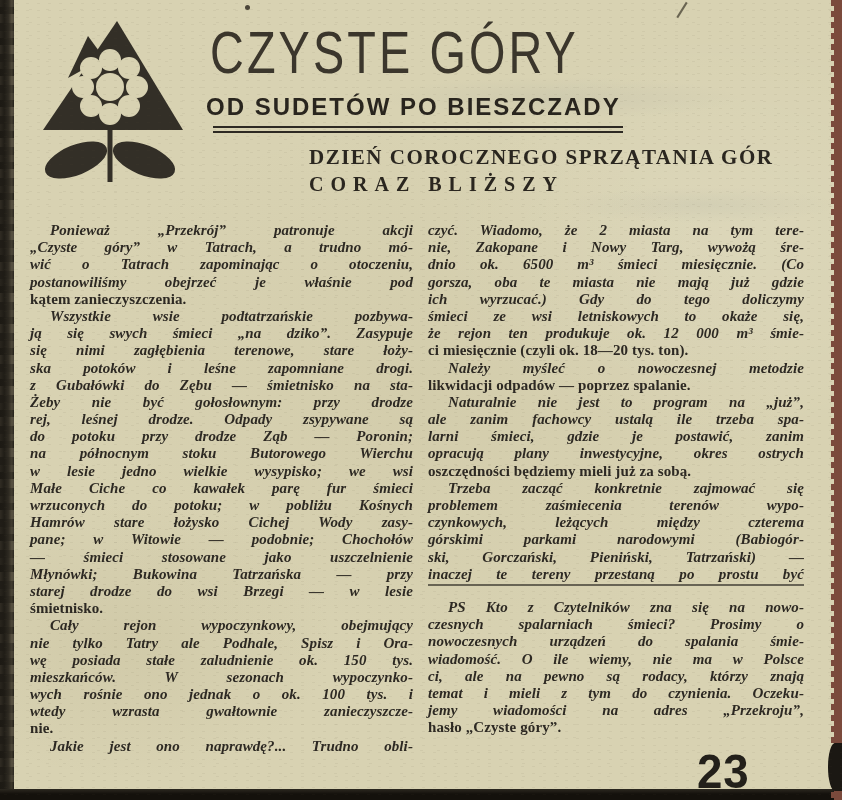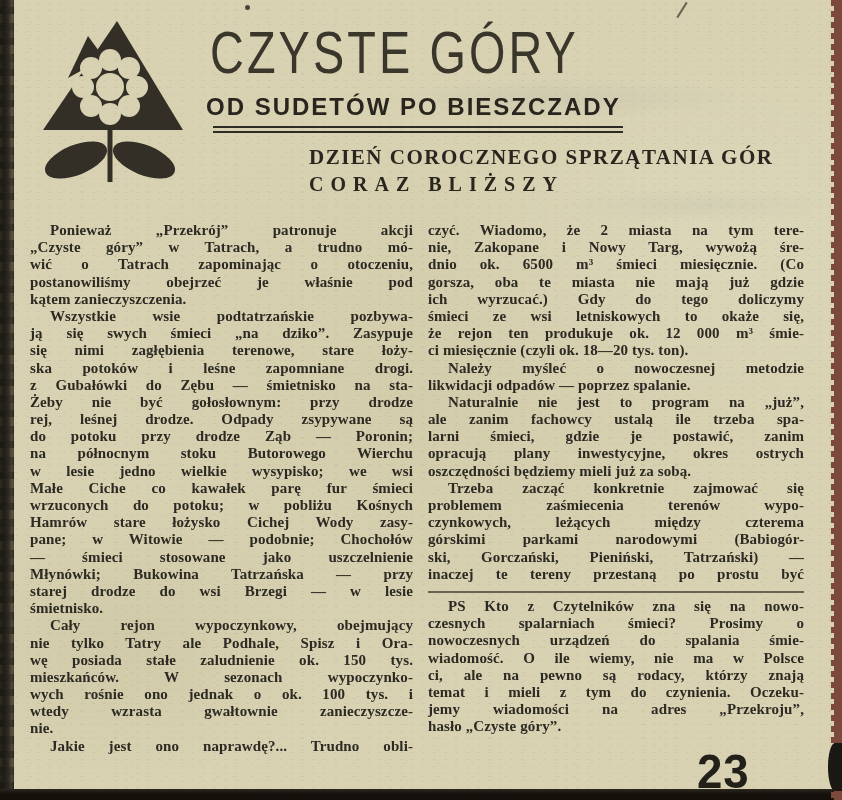--- a/index.html
+++ b/index.html
@@ -92,24 +92,24 @@
   
   .col {
     position:absolute; top:222px;
     font-size:15px; font-weight:700; color: var(--ink, #2d2923);
     letter-spacing:.1px;
   }
   .col-left  { left:30px;  width:383px; }
   .col-right { left:428px; width:376px; }
   .para { margin:0; }
   .tline { height:17.2px; line-height:17.2px; text-align:left; white-space:nowrap; }
-  .tline.just { text-align:justify; text-align-last:justify; white-space:normal; }
+  .tline.just { text-align:justify; text-align-last:justify; white-space:normal;font-style:italic; }
   .tline.first { text-indent:20px; }
   .ps-block {
-    margin-top:8px; border-top:2px solid rgba(45,41,35,.65); padding-top:5px;
+    margin-top:1px; border-top:2px solid rgba(45,41,35,.65); padding-top:13px;
   }
 
   .page-number {
     position:absolute; left:697px; top:744px;
     font-family:"Liberation Sans","DejaVu Sans",sans-serif;
     font-weight:700; font-size:48px; color:#23201a; letter-spacing:1px;
     transform:scaleX(.95); transform-origin:left top;
   }
 </style>
 </head>

